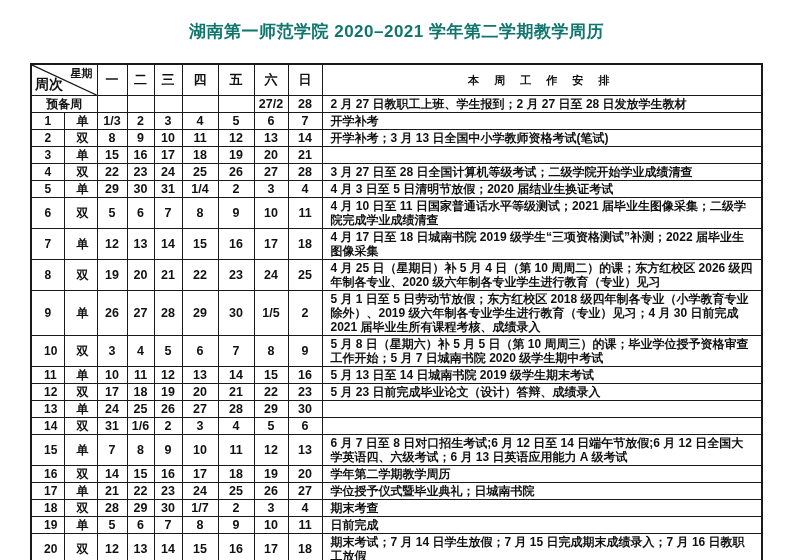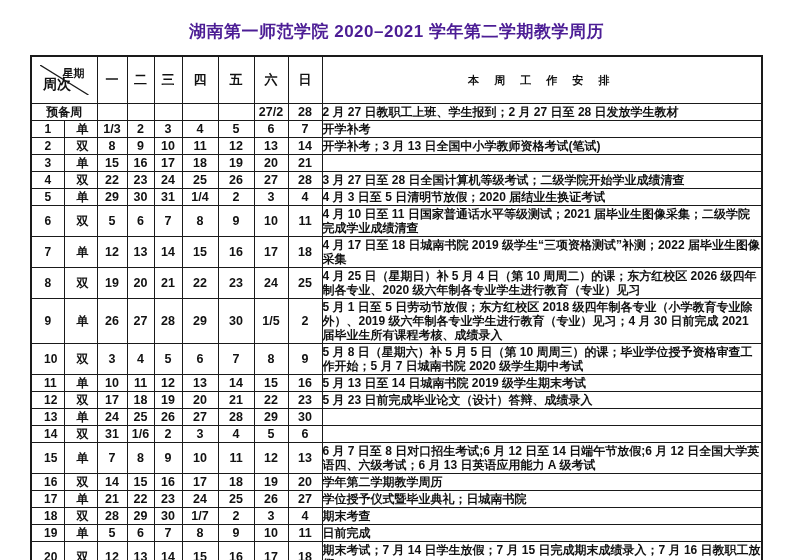--- a/index.html
+++ b/index.html
@@ -10,54 +10,54 @@
     color: #111;
     overflow: hidden;
   }
   .page { width: 793px; height: 560px; background: #fff; }
   .doc-title {
     padding-top: 20px;
     text-align: center;
     font-size: 17px;
     font-weight: bold;
     letter-spacing: 0.5px;
-    color: #4c1d95;
-    margin-bottom: 12px;
+    color: #0f766e;
+    margin-bottom: 20px;
   }
   table.calendar {
     width: 733px;
     margin: 0 auto;
     border-collapse: collapse;
     table-layout: fixed;
     border: 2px solid #1a1a1a;
   }
   table.calendar th, table.calendar td {
     border: 1px solid #1a1a1a;
     font-weight: bold;
     color: #111;
     vertical-align: middle;
     overflow: hidden;
   }
   thead th { height: 30px; font-size: 13px; text-align: center; }
   th.work-header { letter-spacing: 6px; font-size: 11px; }
   
-  th.corner-cell { padding: 8px; }
+  th.corner-cell { padding: 0; }
   .corner-box { position: relative; width: 100%; height: 30px; }
   .corner-box svg.diag { position: absolute; left: 0; top: 0; width: 100%; height: 100%; display: block; }
   .corner-top { position: absolute; top: 1px; right: 4px; font-size: 11px; font-weight: bold; }
   .corner-bottom { position: absolute; bottom: 1px; left: 3px; font-size: 14px; font-weight: bold; }
   
   td.c-week, td.c-type {
     text-align: center; font-size: 12px; line-height: 14px; padding: 1px 12px;
   }
   td.c-day {
     text-align: center; font-size: 12.5px; line-height: 14px; padding: 1px 0;
   }
   td.c-work {
-    text-align: left; font-size: 12px; line-height: 14px; padding: 1px 0;
+    text-align: left; font-size: 12px; line-height: 14px; padding: 1px 8px;
   }
 </style>
 </head>
 <body>
 
 <div class="page">
 
   <div class="doc-title">湖南第一师范学院 2020–2021 学年第二学期教学周历</div>
 
   <table class="calendar">

